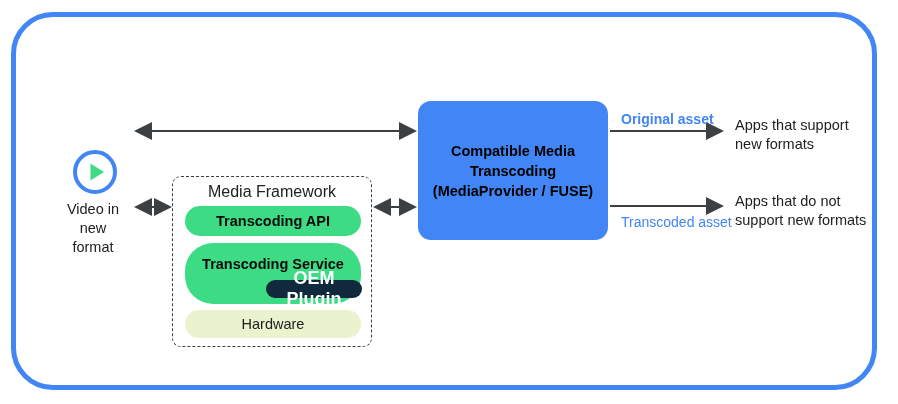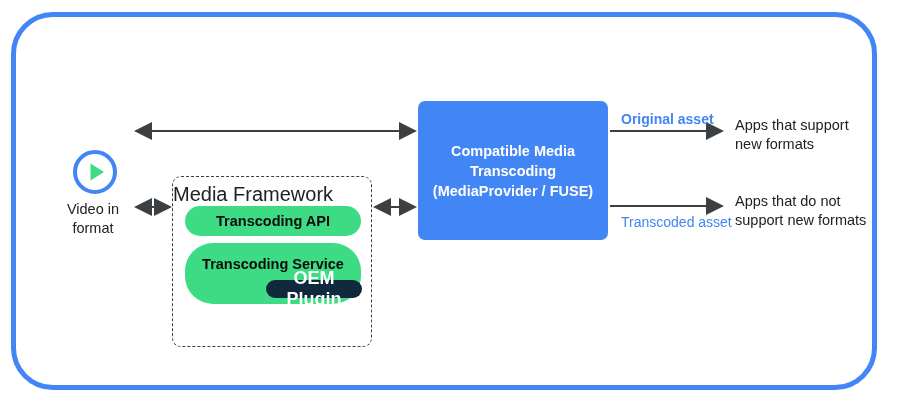--- a/index.html
+++ b/index.html
@@ -57,22 +57,22 @@
     height: 171px;
     border: 1.6px dashed #3c4043;
     border-radius: 9px;
     box-sizing: border-box;
   }
   .mf-title {
     position: absolute;
     left: 0;
     top: 6px;
     width: 100%;
-    text-align: left;
-    font-size: 20px;
+    text-align: center;
+    font-size: 16px;
     color: #202124;
   }
   .pill {
     position: absolute;
     display: flex;
     align-items: center;
     justify-content: center;
     box-sizing: border-box;
     text-align: center;
   }
@@ -124,26 +124,26 @@
   }
 
   
   .cmt-box {
     position: absolute;
     left: 418px;
     top: 101px;
     width: 190px;
     height: 139px;
     background: #4285f4;
-    border-radius: 7px;
+    border-radius: 13px;
     display: flex;
     align-items: center;
     justify-content: center;
     text-align: center;
-    color: #ffffff;
+    color: #000000;
     font-size: 14.5px;
     font-weight: bold;
     line-height: 20px;
     padding: 0 8px;
     box-sizing: border-box;
   }
 
   
   .arrows {
     position: absolute;
@@ -183,38 +183,42 @@
 
   <div class="play-icon">
     <svg width="46" height="46" viewBox="0 0 46 46" xmlns="http://www.w3.org/2000/svg">
       <circle cx="23" cy="23" r="20" fill="#ffffff" stroke="#4285f4" stroke-width="4"></circle>
       <path d="M18.5 14.5 L32 23 L18.5 31.5 Z" fill="#3ddc84"></path>
     </svg>
   </div>
 
   <div class="video-label">
     <div>Video in</div>
+    <div>new</div>
     <div>format</div>
   </div>
 
   <div class="media-framework">
     <div class="mf-title">Media Framework</div>
 
     <div class="pill transcoding-api">
       <span>Transcoding API</span>
     </div>
 
     <div class="pill transcoding-service">
       <span>Transcoding Service</span>
     </div>
 
     <div class="pill oem-plugin">
       <span>OEM Plugin</span>
     </div>
 
+    <div class="pill hardware">
+      <span>Hardware</span>
+    </div>
   </div>
 
   <div class="cmt-box">
     <div>
       <div>Compatible Media</div>
       <div>Transcoding</div>
       <div>(MediaProvider / FUSE)</div>
     </div>
   </div>
 

